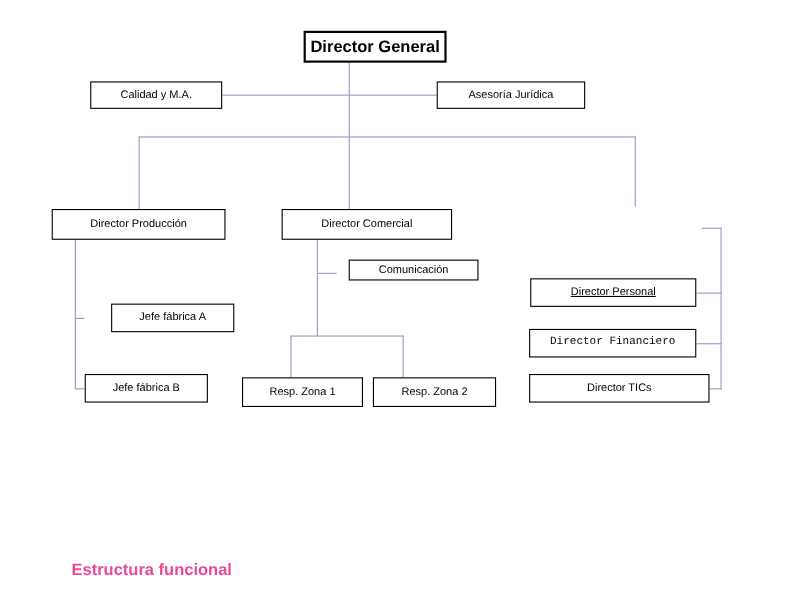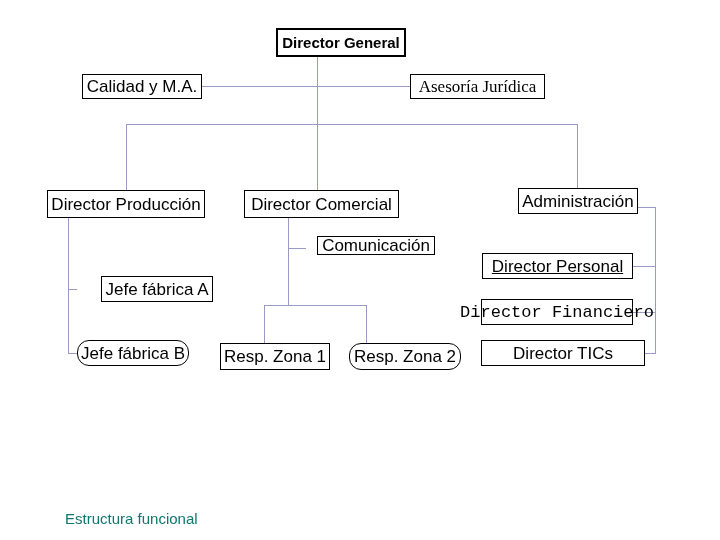--- a/index.html
+++ b/index.html
@@ -28,38 +28,38 @@
   .conn.h { height: 1px; }
   .conn.v { width: 1px; }
 
   
   .node {
     position: absolute;
     box-sizing: border-box;
     background: #ffffff;
     border: 1px solid #000000;
     color: #000000;
-    font-size: 17px;
+    font-size: 10px;
     line-height: 1;
     display: flex;
     align-items: center;
     justify-content: center;
     white-space: nowrap;
     padding: 0 7px;
   }
   .node.root {
     border-width: 2px;
     font-weight: bold;
     font-size: 15px;
   }
   .caption {
     position: absolute;
     font-size: 15px;
-    font-weight: normal;
-    color: #0f766e;
+    font-weight: bold;
+    color: #ec4899;
     white-space: nowrap;
   }
 </style>
 </head>
 <body>
 
 <div id="chart-canvas">
 
   <div class="conn v" style="left:317px; top:56px; height:68px;"></div>
 
@@ -83,39 +83,38 @@
   <div class="conn h" style="left:638px; top:207px; width:18px;"></div>
   <div class="conn v" style="left:655px; top:207px; height:147px;"></div>
   <div class="conn h" style="left:633px; top:266px; width:23px;"></div>
   <div class="conn h" style="left:633px; top:312px; width:23px;"></div>
   <div class="conn h" style="left:633px; top:353px; width:23px;"></div>
 
   <div class="node root" style="left:243px; top:28px; width:130px; height:29px;margin-left:33px;">Director General</div>
 
   <div class="node" style="left:82px; top:74px; width:120px; height:25px;">Calidad y M.A.</div>
 
-  <div class="node" style="left:410px; top:74px; width:135px; height:25px;font-family:Liberation Serif, serif;">Asesoría Jurídica</div>
+  <div class="node" style="left:397px; top:74px; width:135px; height:25px;">Asesoría Jurídica</div>
 
   <div class="node" style="left:47px; top:190px; width:158px; height:28px;">Director Producción</div>
 
-  <div class="node" style="left:244px; top:190px; width:155px; height:28px;">Director Comercial</div>
+  <div class="node" style="left:256px; top:190px; width:155px; height:28px;">Director Comercial</div>
 
-  <div class="node" style="left:518px; top:188px; width:120px; height:26px;">Administración</div>
 
   <div class="node" style="left:317px; top:236px; width:118px; height:19px;">Comunicación</div>
 
   <div class="node" style="left:482px; top:253px; width:151px; height:26px;text-decoration:underline;">Director Personal</div>
 
   <div class="node" style="left:77px; top:276px; width:112px; height:26px;margin-left:24px;">Jefe fábrica A</div>
 
   <div class="node" style="left:481px; top:299px; width:152px; height:26px;font-family:Liberation Mono, monospace;">Director Financiero</div>
 
-  <div class="node" style="left:77px; top:340px; width:112px; height:26px;border-radius:12px;">Jefe fábrica B</div>
+  <div class="node" style="left:77px; top:340px; width:112px; height:26px;">Jefe fábrica B</div>
 
   <div class="node" style="left:220px; top:343px; width:110px; height:27px;">Resp. Zona 1</div>
 
-  <div class="node" style="left:349px; top:343px; width:112px; height:27px;border-radius:12px;">Resp. Zona 2</div>
+  <div class="node" style="left:339px; top:343px; width:112px; height:27px;">Resp. Zona 2</div>
 
   <div class="node" style="left:481px; top:340px; width:164px; height:26px;">Director TICs</div>
 
   <div class="caption" style="left:65px; top:510px;">Estructura funcional</div>
 
 </div>
 
 </body></html>

